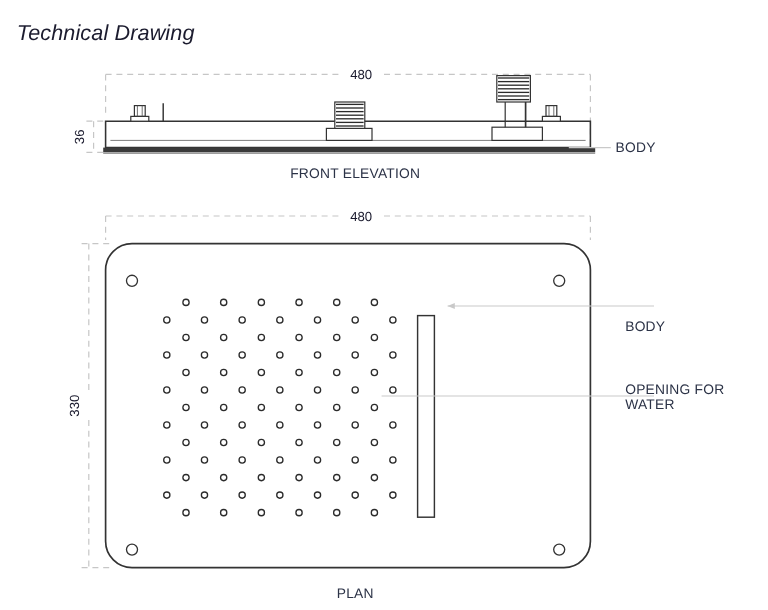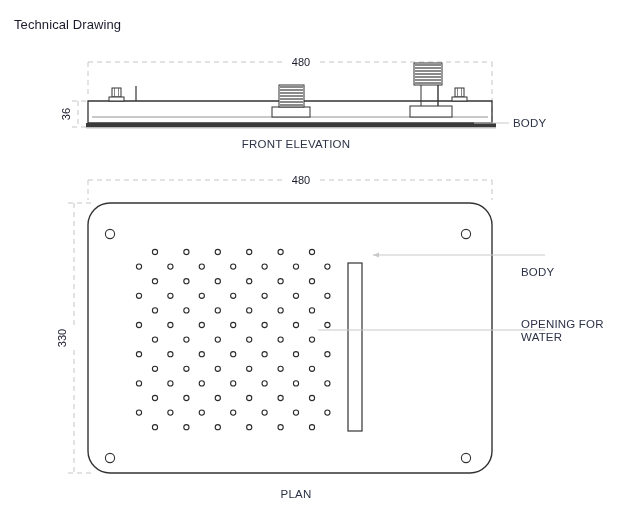--- a/index.html
+++ b/index.html
@@ -11,24 +11,25 @@
     width: 640px;
     height: 508px;
     position: relative;
     font-family: "Liberation Sans", sans-serif;
     overflow: hidden;
   }
   #page-title {
     position: absolute;
     left: 14px;
     top: 17px;
-    font-size: 13px;
+    font-size: 18px;
     color: #1b1b2e;
     letter-spacing: 0.1px;
     white-space: nowrap;
+    font-style: italic;
   }
   #drawing-canvas {
     position: absolute;
     left: 0;
     top: 0;
     width: 640px;
     height: 508px;
   }
   .dim-text {
     font-family: "Liberation Sans", sans-serif;

